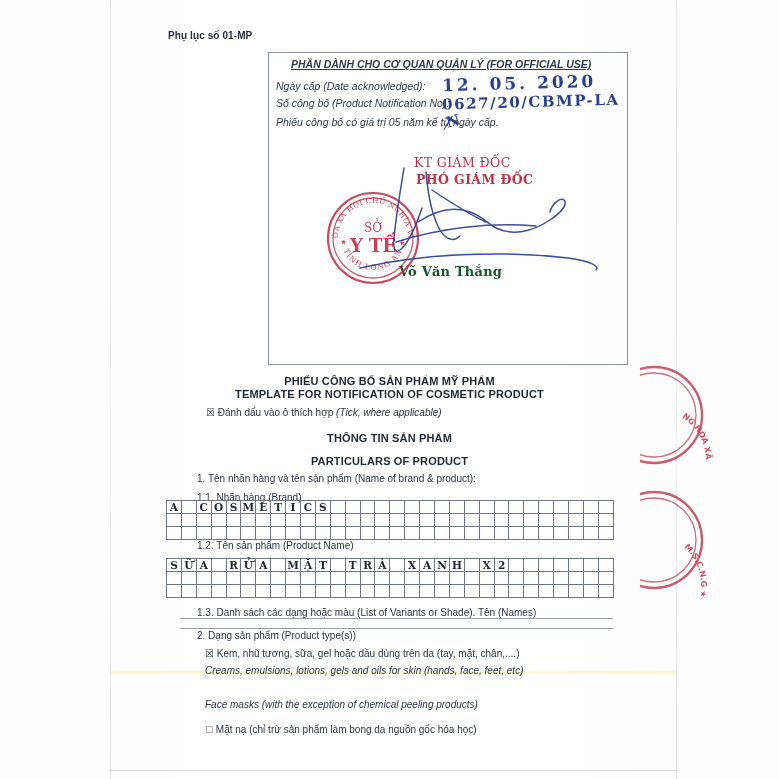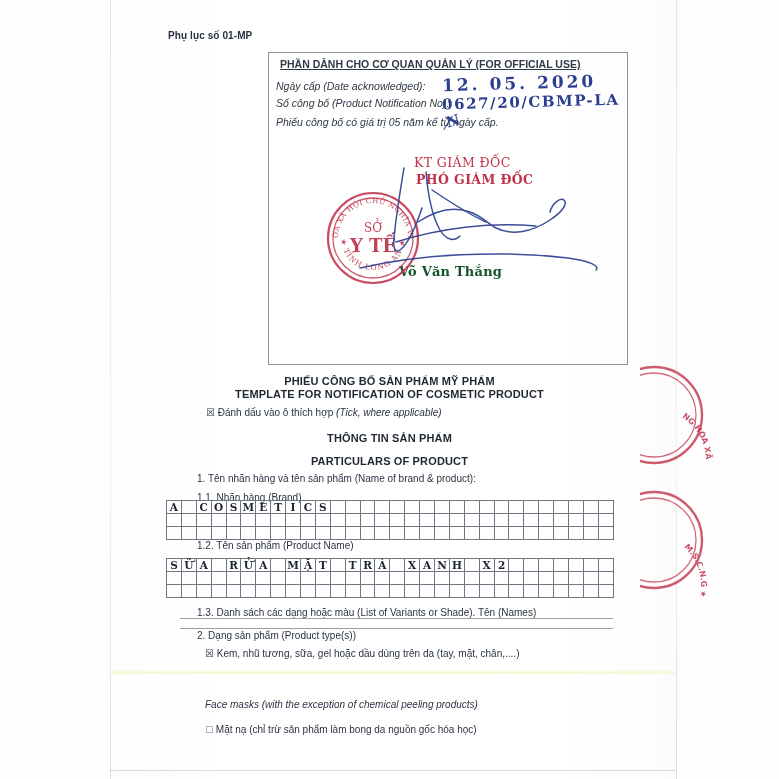--- a/index.html
+++ b/index.html
@@ -45,22 +45,22 @@
   }
 
   
   .official-box{
     position:absolute;left:268px;top:52px;width:360px;height:313px;
     border:1px solid #8e949e;
     box-sizing:border-box;
     background:transparent;
   }
   .official-title{
-    position:absolute;left:280px;top:58px;
-    font-size:10.5px;font-weight:600;
+    position:absolute;left:291px;top:58px;
+    font-style:italic;font-size:10.5px;font-weight:600;
     text-decoration:underline;
     color:#2f3946;white-space:nowrap;
   }
   .of-line{
     position:absolute;left:276px;
     font-style:italic;font-size:10.5px;color:#2f3946;white-space:nowrap;
   }
   .of-line.l1{top:80px;}
   .of-line.l2{top:97px;}
   .of-line.l3{top:116px;}
@@ -487,20 +487,21 @@
       <div class="cell r3"></div>
     </div>
 
   <div class="rule r1"></div>
   <div class="rule r2"></div>
 
   <div class="opt o1">
     <span class="box-checked">☒</span>
     <span>Kem, nhũ tương, sữa, gel hoặc dầu dùng trên da (tay, mặt, chân,....)</span>
   </div>
+  <div class="opt-it i1">Creams, emulsions, lotions, gels and oils for skin (hands, face, feet, etc)</div>
 
   <div class="opt o2">
     <span class="box-empty">☐</span>
     <span>Mặt nạ (chỉ trừ sản phẩm làm bong da nguồn gốc hóa học)</span>
   </div>
   <div class="opt-it i2">Face masks (with the exception of chemical peeling products)</div>
 
 </div>
 
 </body></html>

